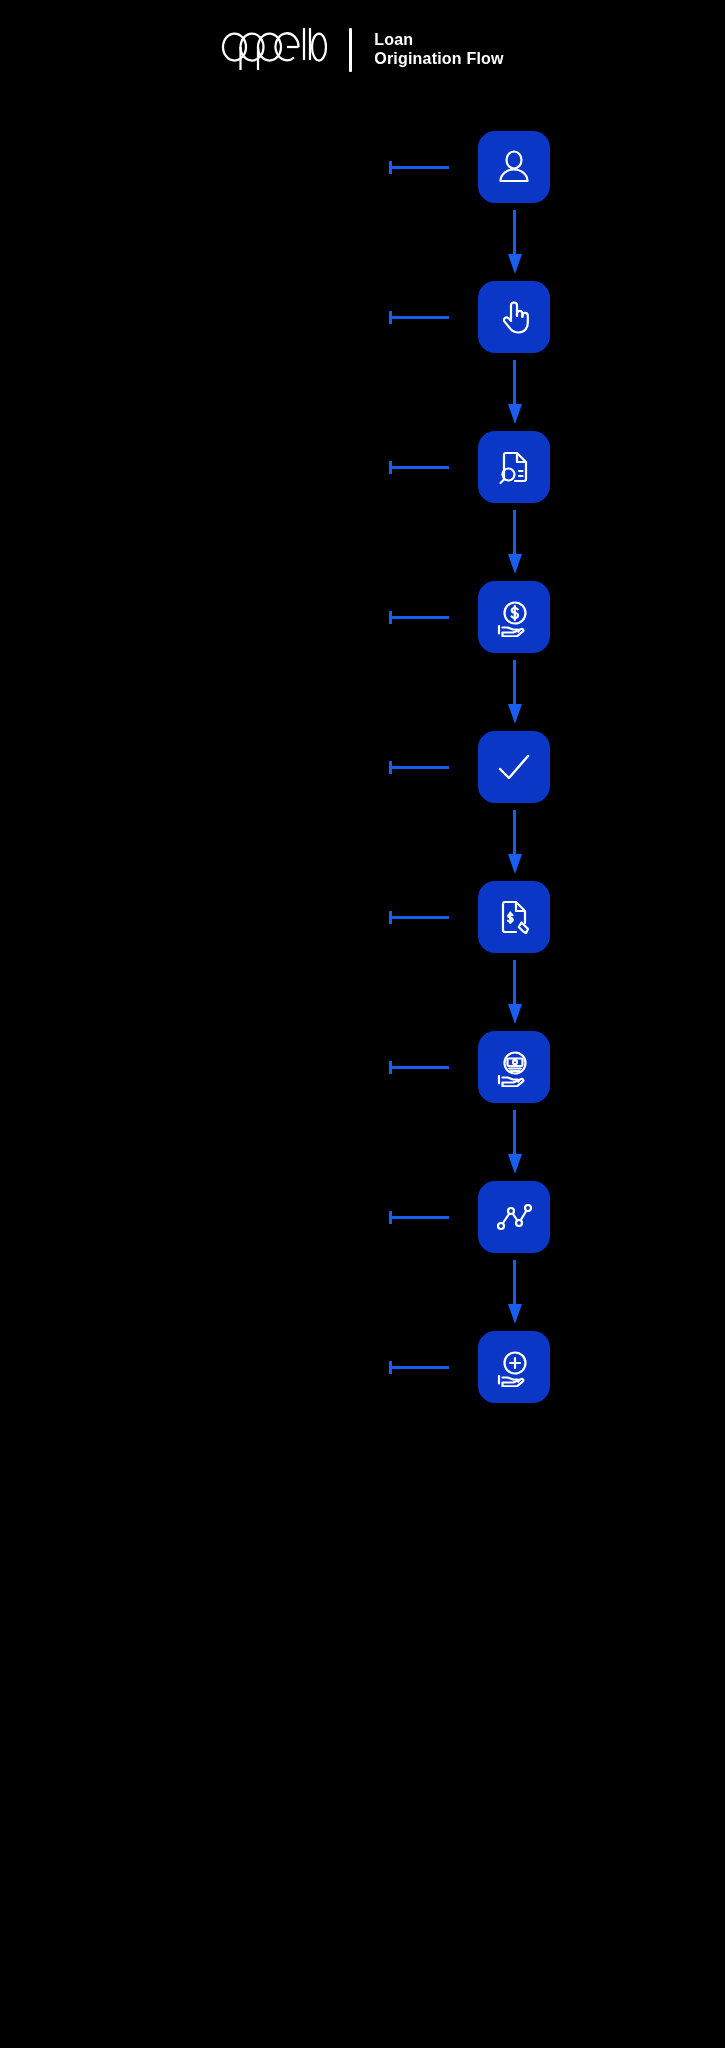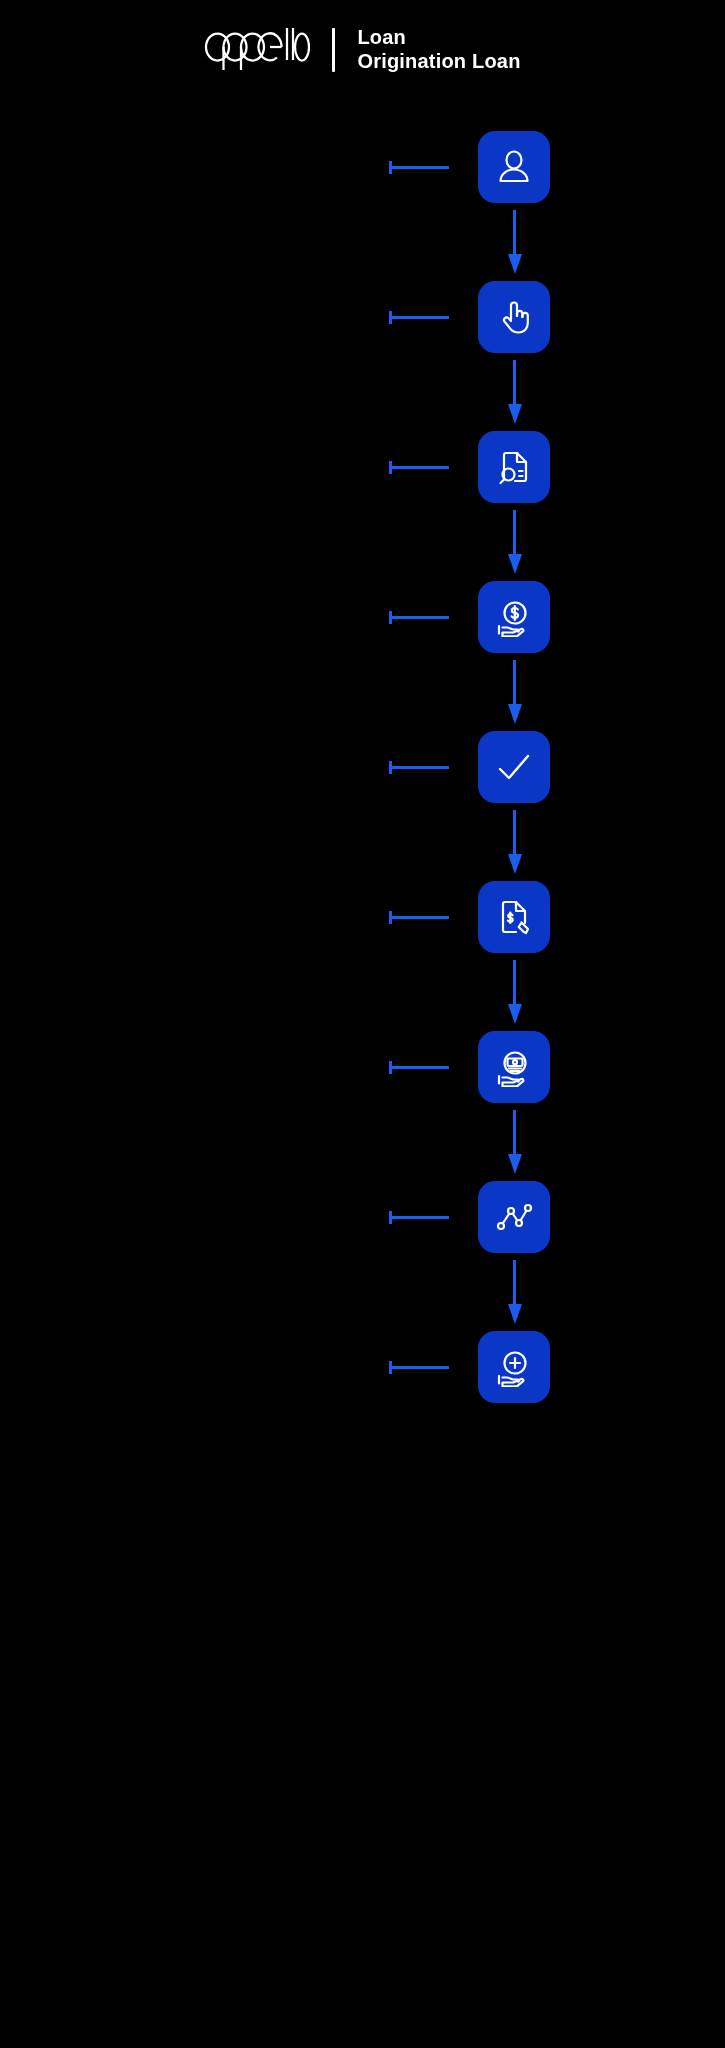--- a/index.html
+++ b/index.html
@@ -38,21 +38,21 @@
     border-radius:1px;
   }
   .title-block {
     display:flex;
     flex-direction:column;
     justify-content:center;
     line-height:1.18;
   }
   .title-line {
     color:#ffffff;
-    font-size:20px;
+    font-size:16px;
     font-weight:bold;
     letter-spacing:0.2px;
     white-space:nowrap;
   }
 
   
   .flow {
     position:absolute;
     left:0; top:128px;
     width:725px;
@@ -155,21 +155,21 @@
 
           <ellipse cx="196" cy="46" rx="14" ry="27"></ellipse>
         </g>
       </svg>
     </div>
 
     <div class="divider"></div>
 
     <div class="title-block">
       <div class="title-line">Loan</div>
-      <div class="title-line">Origination Loan</div>
+      <div class="title-line">Origination Flow</div>
     </div>
   </div>
 
   <div class="flow">
 
     <div class="step-row">
       <div class="connector">
         <div class="conn-tick"></div>
         <div class="conn-line"></div>
       </div>

